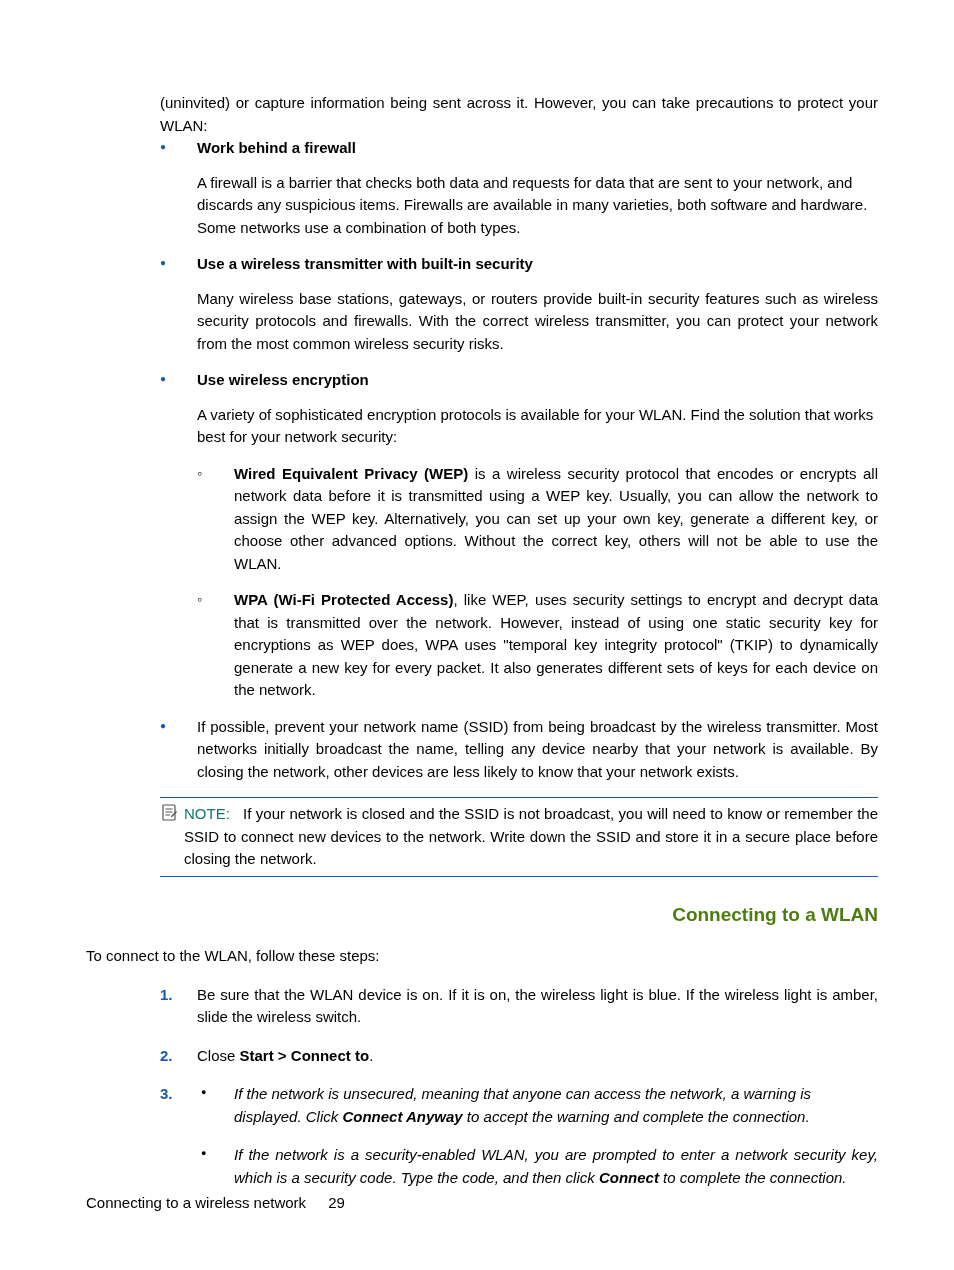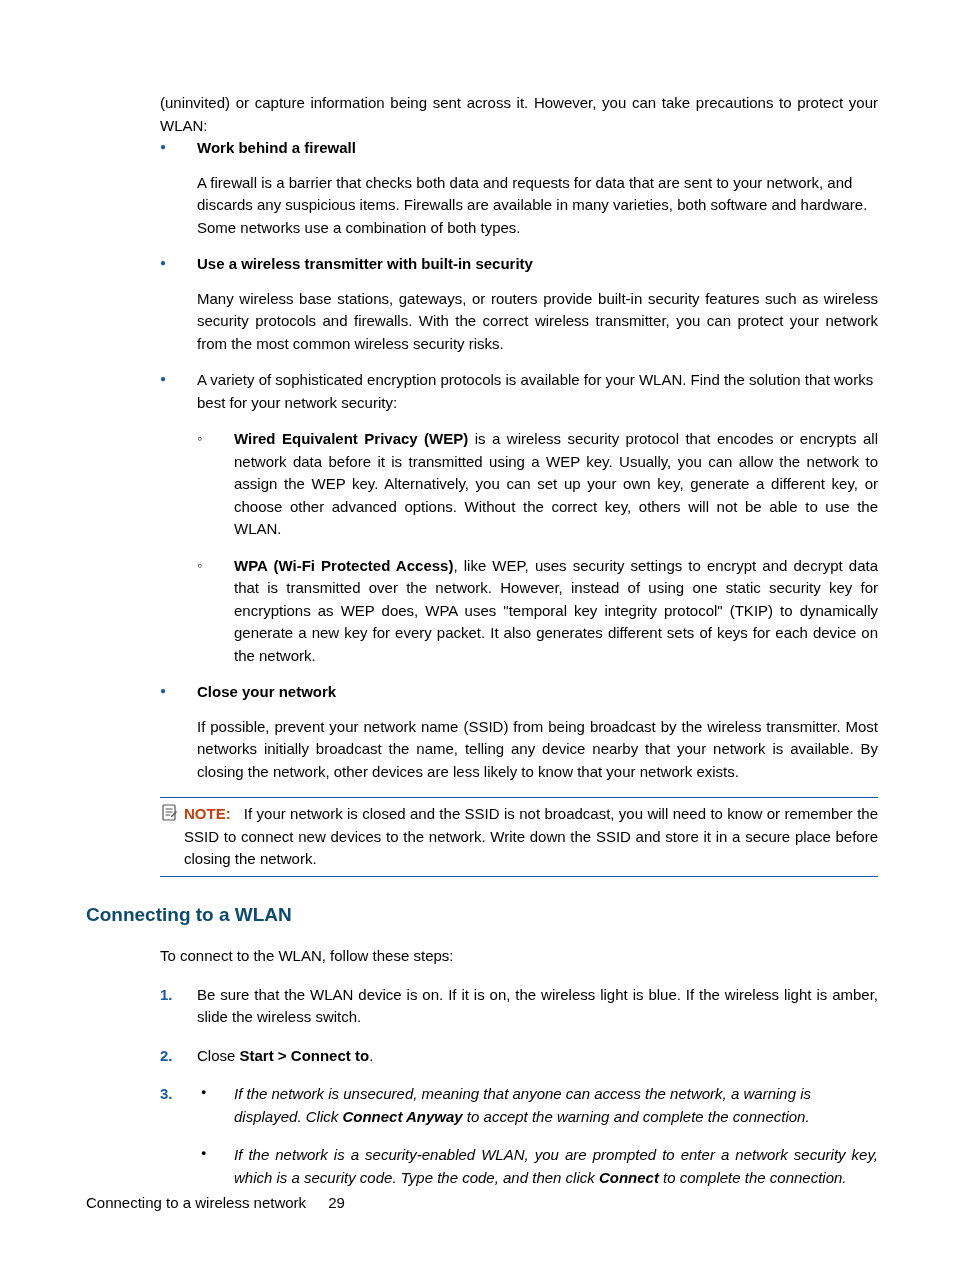--- a/index.html
+++ b/index.html
@@ -32,26 +32,26 @@
     .runin-bold { font-weight: bold; }
     .note-block {
       margin-left: 74px; margin-top: 6px;
       border-top: 1px solid #1a5aa8; border-bottom: 1px solid #1a5aa8;
       padding: 5px 0 5px 24px;
       position: relative;
     }
     .note-icon {
       position: absolute; left: 0; top: 6px; width: 18px; height: 18px;
     }
-    .note-label { color: #c2410c; font-weight: bold; }
+    .note-label { color: #0f766e; font-weight: normal; }
     h2.section-title {
-      color: #0c4a6e; font-size: 19px; font-weight: bold;
-      margin-top: 24px; margin-bottom: 16px;
+      color: #4d7c0f; font-size: 19px; font-weight: bold;
+      margin-top: 24px; margin-bottom: 16px; text-align: right;
     }
-    .section-intro { margin-left: 74px; margin-bottom: 16px; }
+    .section-intro { margin-bottom: 16px; }
     ol.steps { list-style: none; margin-left: 74px; counter-reset: step; }
     ol.steps > li { position: relative; padding-left: 37px; margin-bottom: 16px; counter-increment: step; }
     ol.steps > li::before {
       content: counter(step) ".";
       position: absolute; left: 0; top: 0;
       color: #1a5aa8; font-weight: bold;
     }
     ul.sub-bullets { list-style: none; margin-top: 16px; }
     ul.sub-bullets > li { position: relative; padding-left: 37px; margin-bottom: 16px; font-style: italic; }
     ul.sub-bullets > li::before {
@@ -73,32 +73,32 @@
 <ul class="main-list">
   <li>
     <p class="lead-bold">Work behind a firewall</p>
     <p class="body-para">A firewall is a barrier that checks both data and requests for data that are sent to your network, and discards any suspicious items. Firewalls are available in many varieties, both software and hardware. Some networks use a combination of both types.</p>
   </li>
   <li>
     <p class="lead-bold">Use a wireless transmitter with built-in security</p>
     <p class="body-para justify">Many wireless base stations, gateways, or routers provide built-in security features such as wireless security protocols and firewalls. With the correct wireless transmitter, you can protect your network from the most common wireless security risks.</p>
   </li>
   <li>
+    <p class="lead-bold">Use wireless encryption</p>
     <p class="body-para">A variety of sophisticated encryption protocols is available for your WLAN. Find the solution that works best for your network security:</p>
     <ul class="sub-list">
       <li>
         <p class="justify"><span class="runin-bold">Wired Equivalent Privacy (WEP)</span><span> is a wireless security protocol that encodes or encrypts all network data before it is transmitted using a WEP key. Usually, you can allow the network to assign the WEP key. Alternatively, you can set up your own key, generate a different key, or choose other advanced options. Without the correct key, others will not be able to use the WLAN.</span></p>
       </li>
       <li>
         <p class="justify"><span class="runin-bold">WPA (Wi-Fi Protected Access)</span><span>, like WEP, uses security settings to encrypt and decrypt data that is transmitted over the network. However, instead of using one static security key for encryptions as WEP does, WPA uses "temporal key integrity protocol" (TKIP) to dynamically generate a new key for every packet. It also generates different sets of keys for each device on the network.</span></p>
       </li>
     </ul>
   </li>
   <li>
-    <p class="lead-bold">Close your network</p>
     <p class="body-para justify">If possible, prevent your network name (SSID) from being broadcast by the wireless transmitter. Most networks initially broadcast the name, telling any device nearby that your network is available. By closing the network, other devices are less likely to know that your network exists.</p>
   </li>
 </ul>
 
 <div class="note-block">
   <svg class="note-icon" viewBox="0 0 18 18">
     <rect x="3" y="1" width="12" height="15" rx="1" fill="none" stroke="#555" stroke-width="1.2"></rect>
     <line x1="5.5" y1="5" x2="12.5" y2="5" stroke="#555" stroke-width="1"></line>
     <line x1="5.5" y1="8" x2="12.5" y2="8" stroke="#555" stroke-width="1"></line>
     <line x1="5.5" y1="11" x2="10" y2="11" stroke="#555" stroke-width="1"></line>

